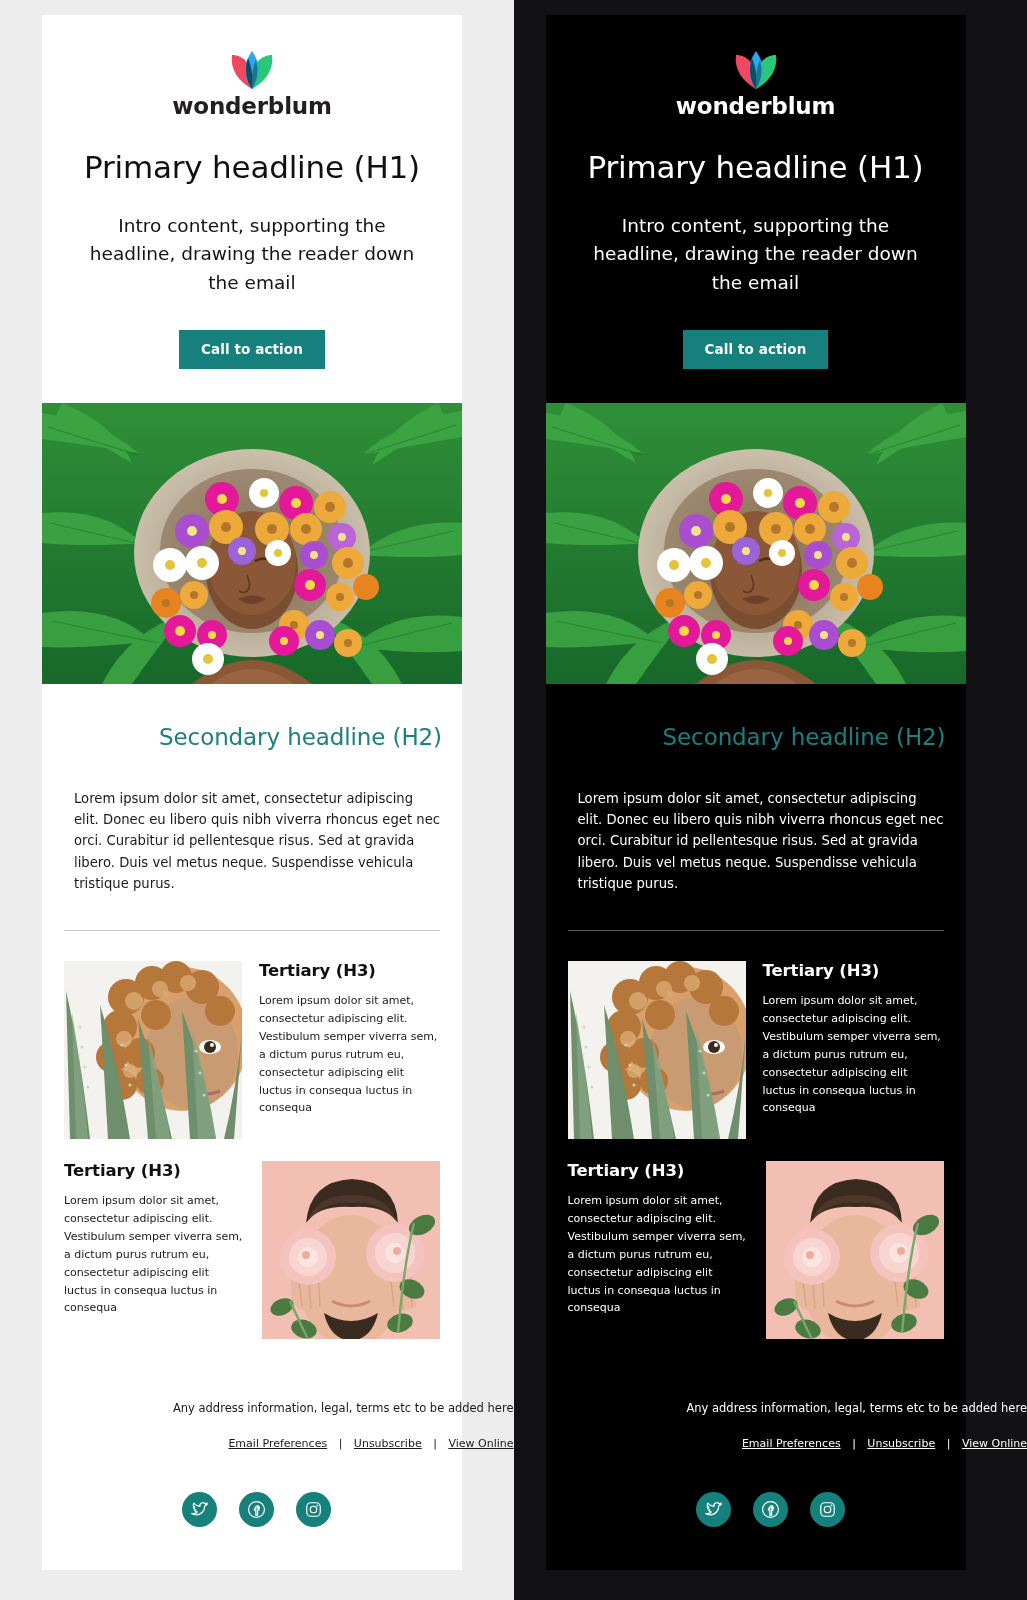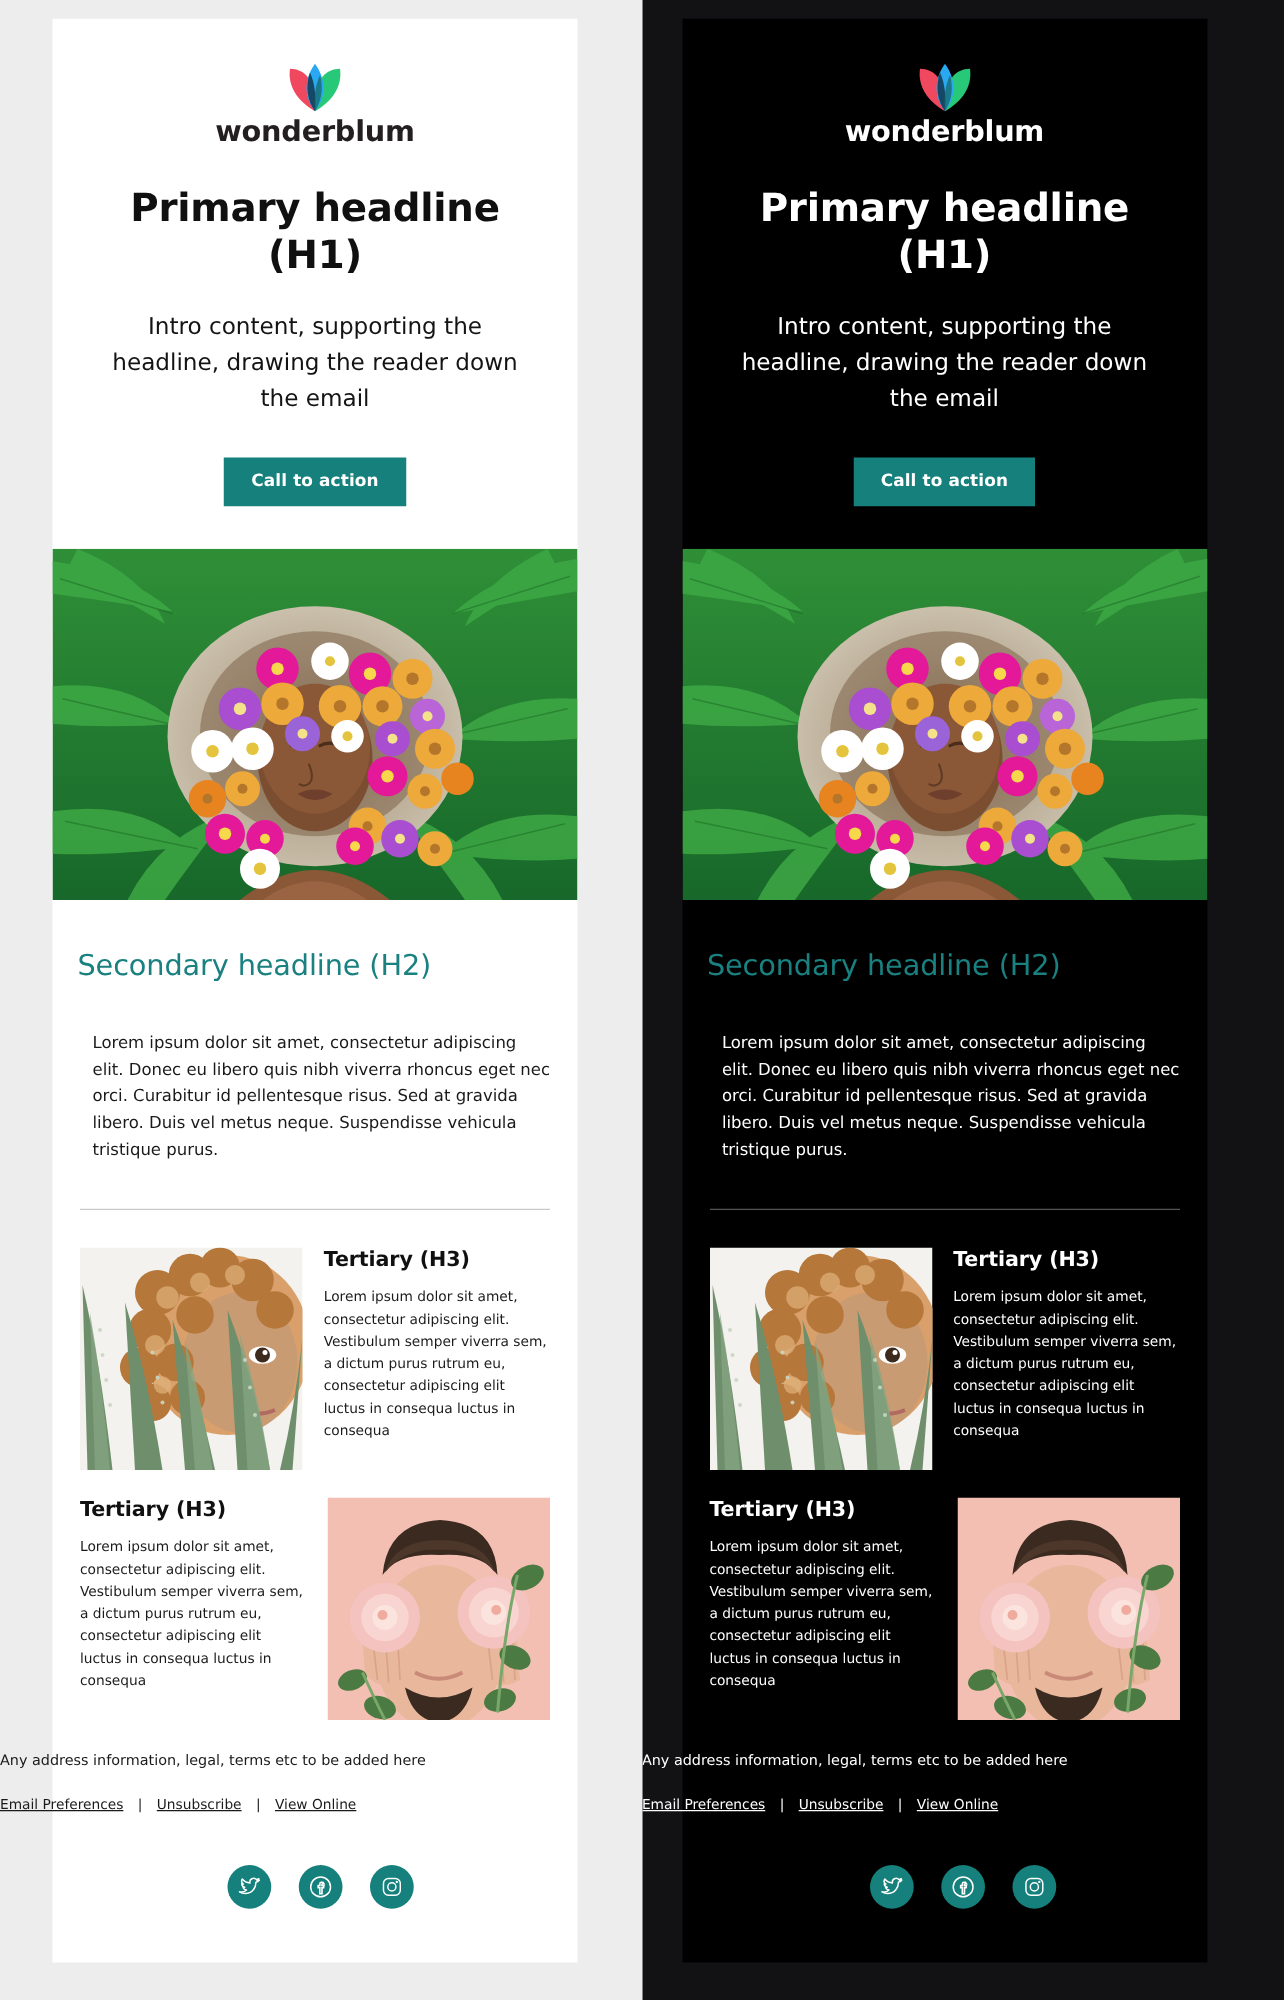--- a/index.html
+++ b/index.html
@@ -59,21 +59,21 @@
     font-size: 23px;
     font-weight: 700;
     letter-spacing: -0.2px;
     margin-top: 4px;
   }
   .card-light .logo-word { color: #231f20; }
   .card-dark  .logo-word { color: #ffffff; }
 
   h1.headline {
     font-size: 31px;
-    font-weight: 700;
+    font-weight: 400;
     line-height: 1.18;
     letter-spacing: -0.2px;
     margin-bottom: 26px;
   }
   .card-light h1.headline { color: #101010; }
   .card-dark  h1.headline { color: #ffffff; }
 
   p.intro {
     font-size: 18.5px;
     line-height: 1.55;
@@ -100,21 +100,21 @@
   
   .hero-img { width: 420px; height: 281px; display: block; }
 
   
   .body-block { padding: 26px 20px 0 20px; }
 
   h2.subhead {
     color: #1a8080;
     font-size: 23px;
     font-weight: 400;
-    text-align: left;
+    text-align: right;
     letter-spacing: -0.1px;
     margin: 14px 0 38px 0;
   }
 
   p.body-copy {
     font-size: 13.2px;
     line-height: 1.62;
     padding: 0 2px;
     margin-left: 10px;
   }
@@ -157,21 +157,21 @@
   .card-dark  p.tert-copy { color: #ffffff; }
 
   .card-spacer { height: 46px; }
 
   
   .footer {
     position: absolute;
     left: 0;
     width: 513.5px;
     top: 1380px;
-    text-align: left;
+    text-align: right;
     padding-top: 20px;
   }
   .panel-light .footer { color: #1a1a1a; }
   .panel-dark  .footer { color: #ffffff; }
 
   .footer-address { font-size: 11.5px; line-height: 1.5; margin-bottom: 20px; }
 
   .footer-links { font-size: 11px; margin-bottom: 42px; }
   .footer-links a {
     text-decoration: underline;

